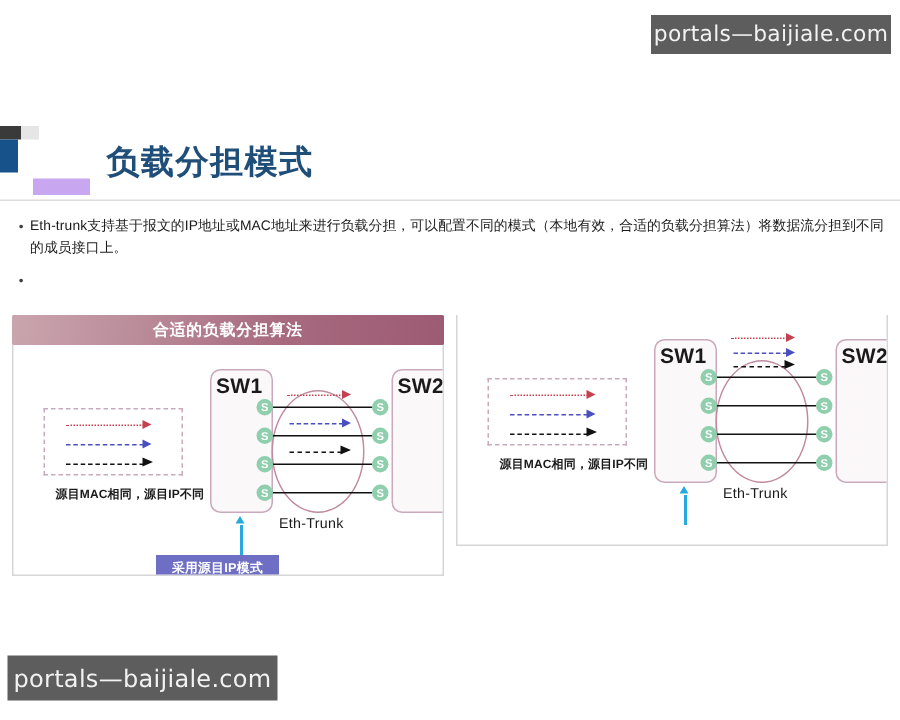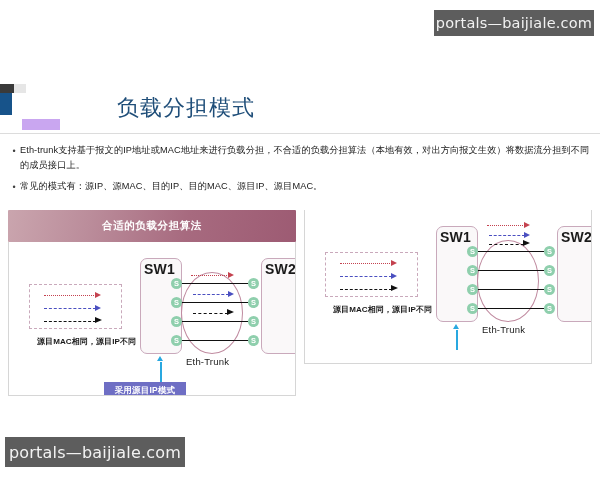--- a/index.html
+++ b/index.html
@@ -65,26 +65,25 @@
   #deco-purple {
     position: absolute;
     left: 22px; top: 119px;
     width: 38px; height: 11px;
     background: #c9a6f0;
   }
   #title {
     position: absolute;
     left: 71px; top: 97px;
     font-size: 22px;
-    font-weight: normal;
+    font-weight: bold;
     color: #1f4e79;
     letter-spacing: 1px;
     line-height: 1;
     white-space: nowrap;
-    margin-left: 46px;
   }
   #header-rule {
     position: absolute;
     left: 0px; top: 133px;
     width: 600px; height: 1px;
     background: #dcdcdc;
   }
 
   
   #bullets {
@@ -117,21 +116,21 @@
   .panel {
     position: absolute;
     top: 210px;
     width: 288px;
     height: 172px;
   }
   #panel-good { left: 8px; }
   #panel-bad  { left: 304px; }
 
   .panel-header {
-    height: 32px;
+    height: 20px;
     border-radius: 1px;
     display: flex;
     align-items: center;
     justify-content: center;
     color: #ffffff;
     font-size: 10.5px;
     font-weight: bold;
     letter-spacing: .6px;
     background: linear-gradient(100deg, #caa5ae 0%, #bb8d9b 28%, #a76a7f 62%, #9d5b73 100%);
   }
@@ -270,25 +269,24 @@
 <div id="deco-gray2"></div>
 <div id="deco-blue"></div>
 <div id="deco-purple"></div>
 
 <div id="title">负载分担模式</div>
 <div id="header-rule"></div>
 
 <div id="bullets">
   <div class="bullet">
     <span class="dot">•</span>
-    <span class="btxt">Eth-trunk支持基于报文的IP地址或MAC地址来进行负载分担，不合适的负载分担算法（本地有效，对出方向报文生效）将数据流分担到不同的成员接口上。</span>
+    <span class="btxt">Eth-trunk支持基于报文的IP地址或MAC地址来进行负载分担，可以配置不同的模式（本地有效，合适的负载分担算法）将数据流分担到不同的成员接口上。</span>
   </div>
   <div class="bullet">
     <span class="dot">•</span>
-    <span class="btxt">常见的模式有：源IP、源MAC、目的IP、目的MAC、源目IP、源目MAC。</span>
   </div>
 </div>
 
 <div class="panel" id="panel-good">
   <div class="panel-header">合适的负载分担算法</div>
   <div class="panel-body">
 
     <div class="legend-box">
 
       <div class="flow-line" style="left:14px; top:10px; width:52px; border-top-color:#c4424f; border-top-style:dotted;"></div>

